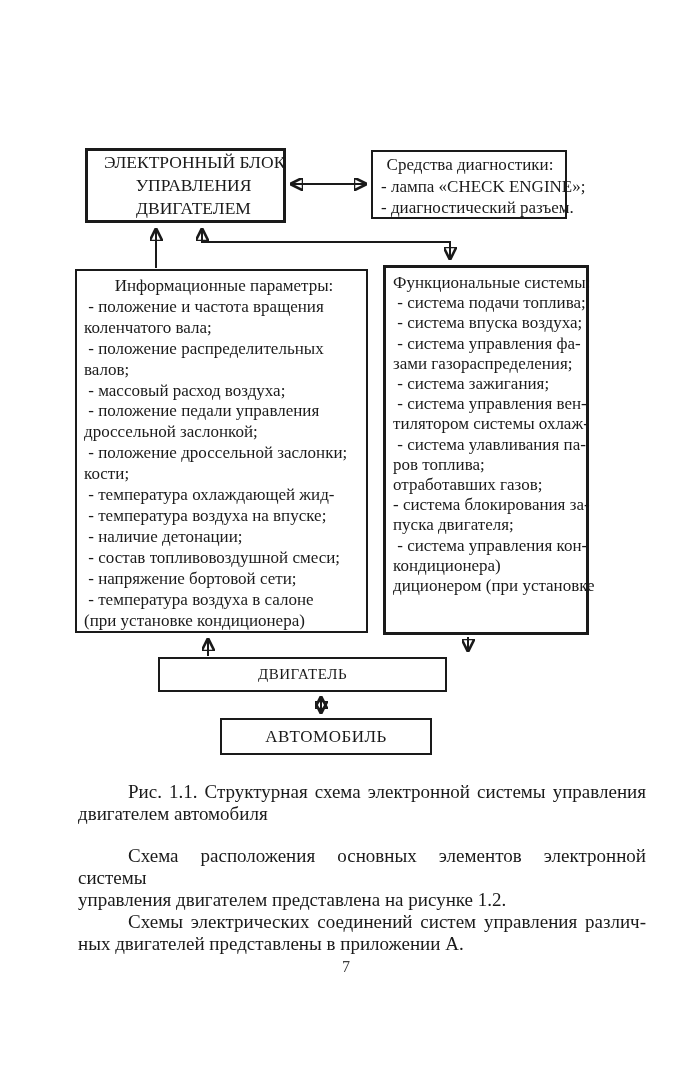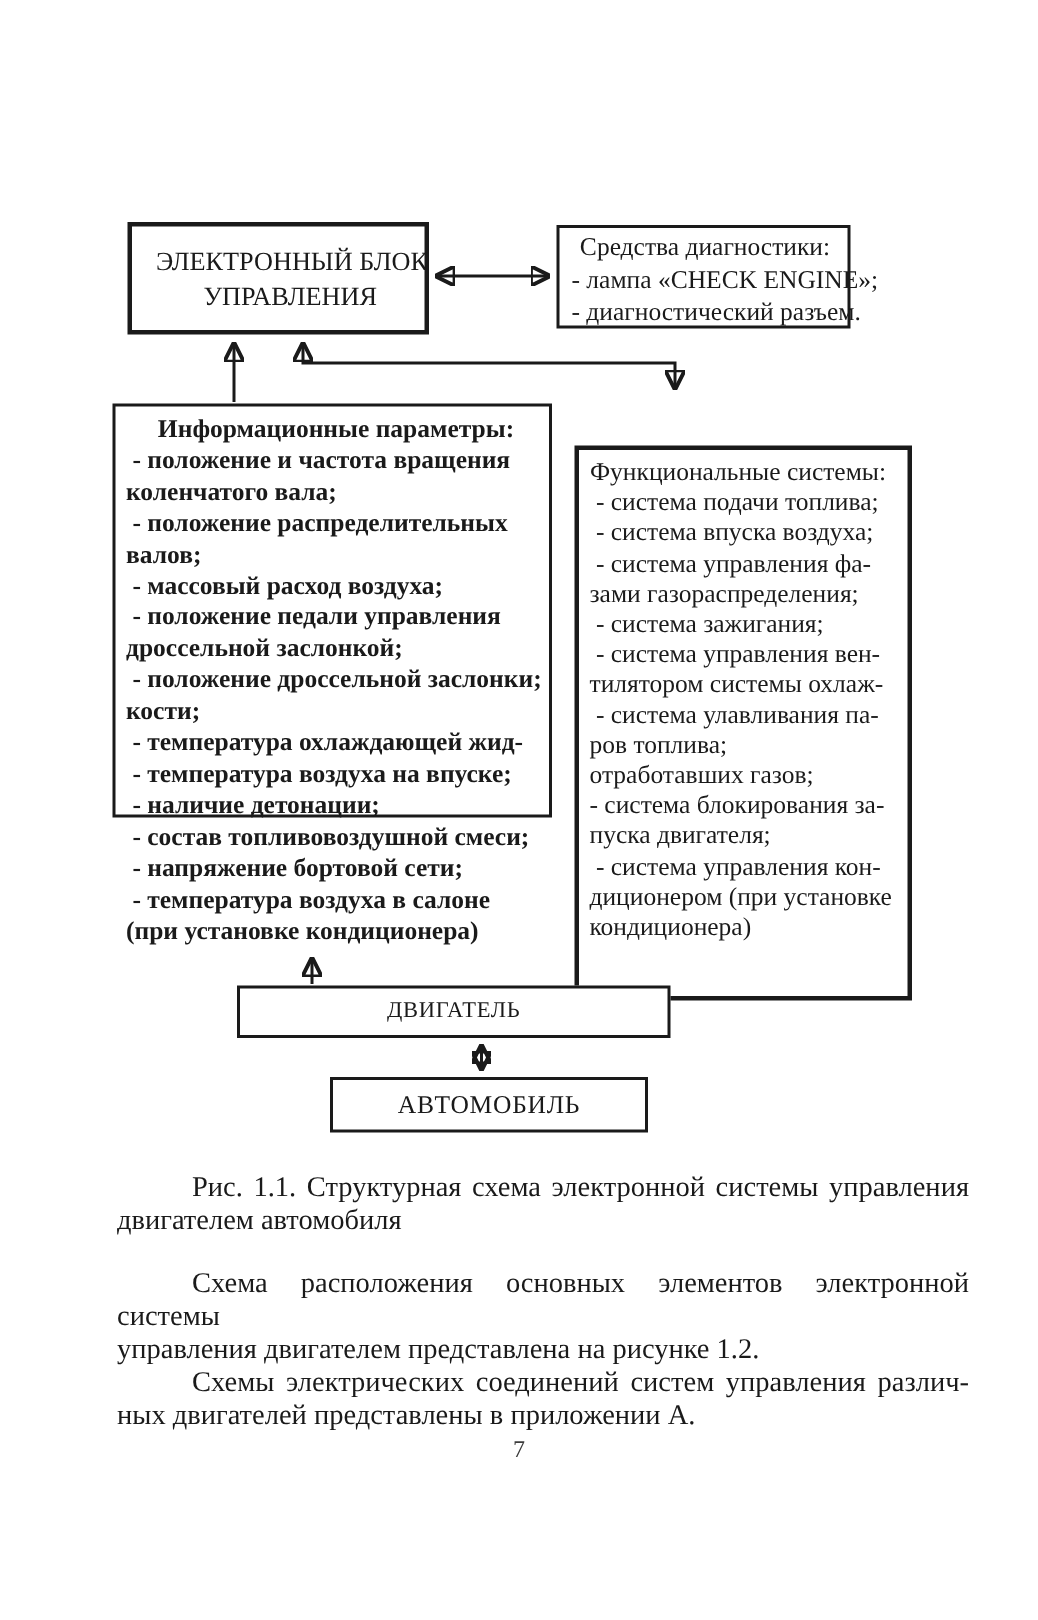--- a/index.html
+++ b/index.html
@@ -23,26 +23,26 @@
   
   .ecu { left: 85px; top: 148px; width: 201px; height: 75px;
          border-width: 3px; text-align: center; font-size: 17.5px;
          display:flex; flex-direction:column; justify-content:center; }
   .ecu .line { line-height: 23px; padding-left: 16px; }
   
   .diag { left: 371px; top: 150px; width: 196px; height: 69px; padding: 2px 6px 0 8px; }
   .diag .line { line-height: 21.5px; }
   .diag .line:first-child { text-align: center; }
   
-  .info { left: 75px; top: 269px; width: 293px; height: 276px; padding: 5px 2px 0 7px; font-weight: bold; }
+  .info { left: 75px; top: 269px; width: 293px; height: 364px; padding: 5px 2px 0 7px; }
   .info .line { line-height: 20.9px; }
   .info .line:first-child { text-align: center; }
   
-  .func { left: 383px; top: 265px; width: 225px; height: 370px; padding: 5px 14px 0 7px;
-          border-width: 3px; margin-top: 32px; }
+  .func { left: 383px; top: 265px; width: 206px; height: 370px; padding: 5px 14px 0 7px;
+          border-width: 3px; }
   .func .line { line-height: 20.2px; }
   .func .line:first-child { text-align: center; }
   
   .engine { left: 158px; top: 657px; width: 289px; height: 35px;
             display:flex; align-items:center; justify-content:center;
             font-size: 15px; letter-spacing: .5px; }
   .vehicle { left: 220px; top: 718px; width: 212px; height: 37px;
              display:flex; align-items:center; justify-content:center;
              font-size: 17px; letter-spacing: .5px; }
   
@@ -82,20 +82,21 @@
     <line x1="156" y1="268" x2="156" y2="230" marker-end="url(#ah)"></line>
     <path d="M202,230 L202,242 L450,242 L450,258" marker-start="url(#ahs)" marker-end="url(#ah)"></path>
     <line x1="208" y1="656" x2="208" y2="640" marker-end="url(#ah)"></line>
     <line x1="468" y1="637" x2="468" y2="650" marker-end="url(#ah)"></line>
     <line x1="321" y1="698" x2="321" y2="712" marker-start="url(#ahs)" marker-end="url(#ah)"></line>
   </svg>
 
   <div class="box ecu">
       <div class="line">ЭЛЕКТРОННЫЙ БЛОК</div>
       <div class="line">УПРАВЛЕНИЯ</div>
+      <div class="line">ДВИГАТЕЛЕМ</div>
     </div>
 
   <div class="box diag">
       <div class="line">Средства диагностики:</div>
       <div class="line">- лампа «CHECK ENGINE»;</div>
       <div class="line">- диагностический разъем.</div>
     </div>
 
   <div class="box info">
       <div class="line">Информационные параметры:</div>
@@ -125,22 +126,22 @@
       <div class="line">зами газораспределения;</div>
       <div class="line"> - система зажигания;</div>
       <div class="line"> - система управления вен-</div>
       <div class="line">тилятором системы охлаж-</div>
       <div class="line"> - система улавливания па-</div>
       <div class="line">ров топлива;</div>
       <div class="line">отработавших газов;</div>
       <div class="line">- система блокирования за-</div>
       <div class="line">пуска двигателя;</div>
       <div class="line"> - система управления кон-</div>
+      <div class="line">кондиционера)</div>
       <div class="line">диционером (при установке</div>
-      <div class="line">кондиционера)</div>
     </div>
 
   <div class="box engine">
     <span>ДВИГАТЕЛЬ</span>
   </div>
 
   <div class="box vehicle">
     <span>АВТОМОБИЛЬ</span>
   </div>
 

